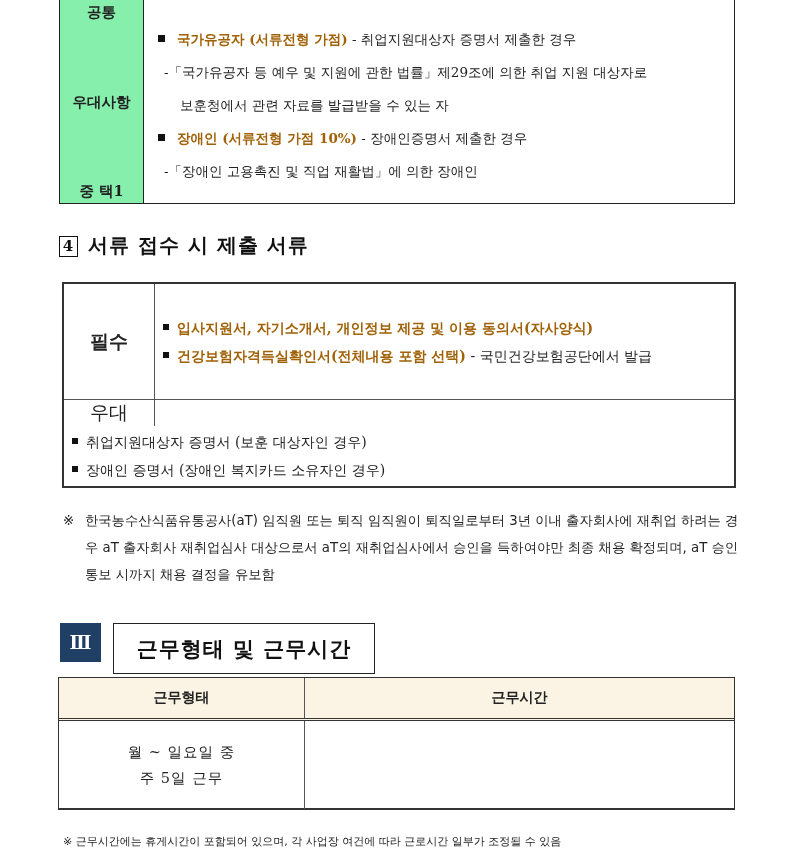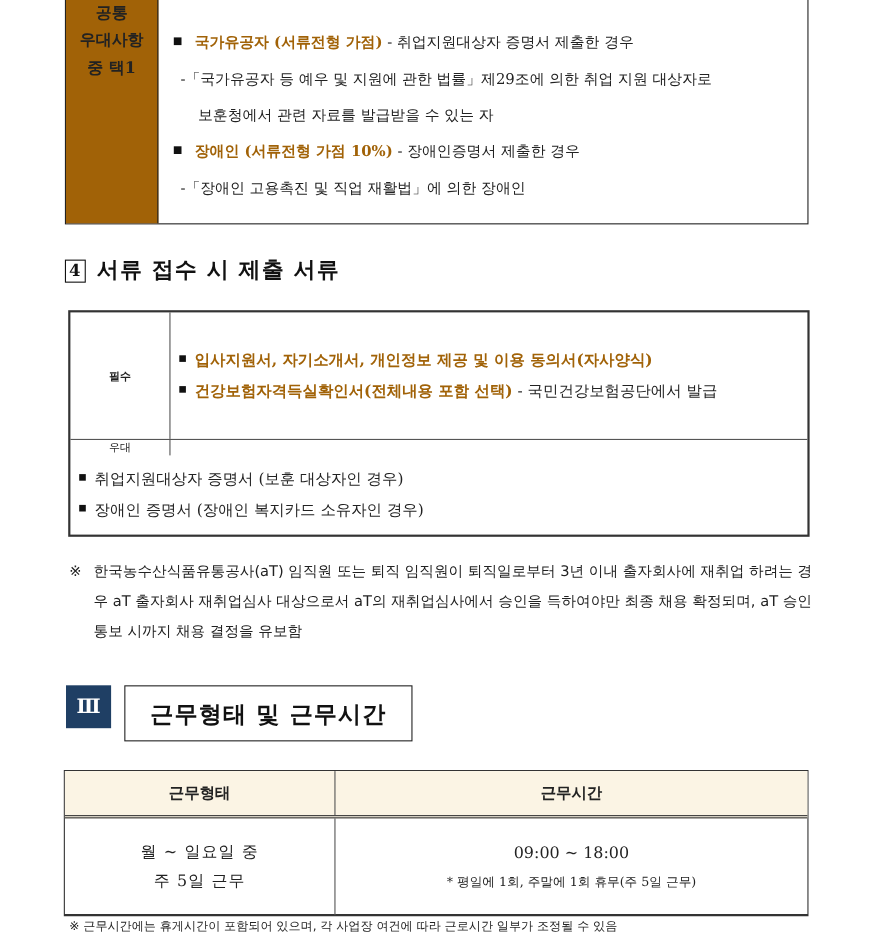--- a/index.html
+++ b/index.html
@@ -2,53 +2,53 @@
 <html><head>
   <meta charset="utf-8">
   <style>
     html, body { margin: 0; padding: 0; background: #ffffff; }
     body { width: 793px; height: 864px; position: relative; overflow: hidden;
            font-family: "DejaVu Serif", "Liberation Serif", serif; color: #222; }
     .abs { position: absolute; }
 
     
     #t1 { left: 59px; top: -2px; width: 676px; height: 206px; border: 1.5px solid #222; border-top: 1.5px solid #222; box-sizing: border-box; display: flex; }
-    #t1 .lab { width: 83px; background: #a16207; border-right: 1.5px solid #222; display: flex; align-items: center; justify-content: flex-start; text-align: center; flex-direction: column; font-weight: bold; font-size: 14.5px; line-height: 25px; }
+    #t1 .lab { width: 83px; background: #86efac; border-right: 1.5px solid #222; display: flex; align-items: center; justify-content: space-between; text-align: center; flex-direction: column; font-weight: bold; font-size: 14.5px; line-height: 25px; }
     #t1 .body { flex: 1; padding-top: 24px; padding-left: 14px; font-size: 13.5px; line-height: 33px; }
     .line { white-space: nowrap; }
     .sq { display: inline-block; width: 7px; height: 7px; background: #111; margin-right: 12px; vertical-align: middle; position: relative; top: -2px; }
     .sq.s { width: 6px; height: 6px; margin-right: 8px; }
     b { font-weight: bold; color: #a16207; }
     .sub { padding-left: 6px; }
     .indent { padding-left: 22px; }
 
     
     #h4 { left: 59px; top: 232px; font-size: 20px; font-weight: bold; letter-spacing: 1px; color: #111; font-family: "DejaVu Sans", sans-serif; }
     #h4 .num { display: inline-block; width: 17px; height: 19px; border: 1.5px solid #111; text-align: center; line-height: 19px; font-size: 15px; margin-right: 10px; vertical-align: 1px; font-family: "DejaVu Serif", serif; }
 
     
     #t2 { left: 62px; top: 282px; width: 674px; height: 206px; border: 2px solid #333; box-sizing: border-box; }
     #t2 .row { display: flex; }
     #t2 .row1 { height: 115px; border-bottom: 1.5px solid #555; }
     #t2 .row2 { height: 86px; flex-direction: column; }
-    #t2 .lab { width: 90px; border-right: 1.5px solid #555; display: flex; align-items: center; justify-content: center; font-size: 10px; text-align: center; }
+    #t2 .lab { width: 90px; border-right: 1.5px solid #555; display: flex; align-items: center; justify-content: center; font-size: 19px; text-align: center; }
     #t2 .lab.bold { font-weight: bold; }
     #t2 .cell { flex: 1; padding-left: 8px; font-size: 14px; display: flex; flex-direction: column; justify-content: center; line-height: 28px; }
 
     
     #note1 { left: 63px; top: 507px; width: 680px; font-family: "DejaVu Sans", "Liberation Sans", sans-serif; font-size: 13.3px; line-height: 27px; color: #222; }
     #note1 .mark { position: absolute; left: 0; top: 0; }
     #note1 .txt { padding-left: 22px; }
 
     
     #sec3-badge { left: 60px; top: 623px; width: 41px; height: 39px; background: #1f3f64; color: #fff; display: flex; align-items: center; justify-content: center; font-family: "DejaVu Serif", serif; font-size: 18px; font-weight: bold; }
     #sec3-title { left: 113px; top: 623px; width: 262px; height: 51px; border: 1.5px solid #222; box-sizing: border-box; display: flex; align-items: center; justify-content: center; font-family: "DejaVu Sans", sans-serif; font-size: 21px; font-weight: bold; letter-spacing: 1px; color: #111; }
 
     
-    #t3 { left: 58px; top: 677px; width: 677px; height: 133px; border: 1.5px solid #333; border-bottom: 2px solid #333; box-sizing: border-box; margin-top: 23px; }
+    #t3 { left: 58px; top: 677px; width: 677px; height: 133px; border: 1.5px solid #333; border-bottom: 2px solid #333; box-sizing: border-box; }
     #t3 .hdr { display: flex; height: 40px; background: #fbf4e4; border-bottom: 3px double #333; box-sizing: content-box; }
     #t3 .hdr div { display: flex; align-items: center; justify-content: center; font-weight: bold; font-size: 14px; font-family: "DejaVu Sans", sans-serif; }
     #t3 .c1 { width: 245px; border-right: 1.5px solid #555; }
     #t3 .c2 { flex: 1; }
     #t3 .bd { display: flex; height: 88px; }
     #t3 .bd > div { display: flex; flex-direction: column; align-items: center; justify-content: center; }
     #t3 .wk { font-size: 14.5px; line-height: 26px; letter-spacing: 1px; }
     #t3 .time { font-size: 14.5px; line-height: 26px; }
     #t3 .tnote { font-size: 11.5px; line-height: 24px; }
 
@@ -109,23 +109,19 @@
 <div id="t3" class="abs">
   <div class="hdr">
     <div class="c1">근무형태</div>
     <div class="c2">근무시간</div>
   </div>
   <div class="bd">
     <div class="c1">
       <span class="wk">월 ~ 일요일 중</span>
       <span class="wk">주 5일 근무</span>
     </div>
-    <div class="c2">
-      <span class="time">09:00 ~ 18:00</span>
-      <span class="tnote">* 평일에 1회, 주말에 1회 휴무(주 5일 근무)</span>
-    </div>
   </div>
 </div>
 
 <div id="note2" class="abs">
   <span>※</span>
   <span>근무시간에는 휴게시간이 포함되어 있으며, 각 사업장 여건에 따라 근로시간 일부가 조정될 수 있음</span>
 </div>
 
 </body></html>

